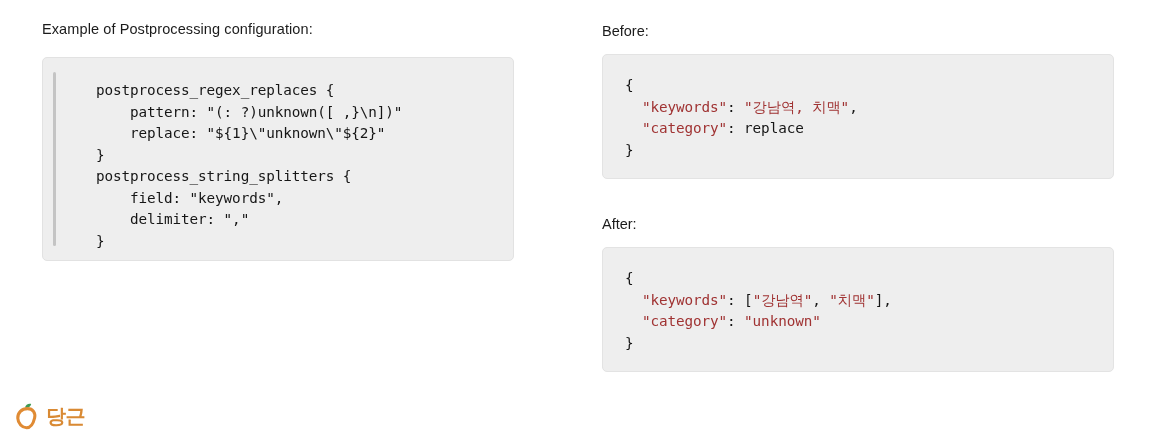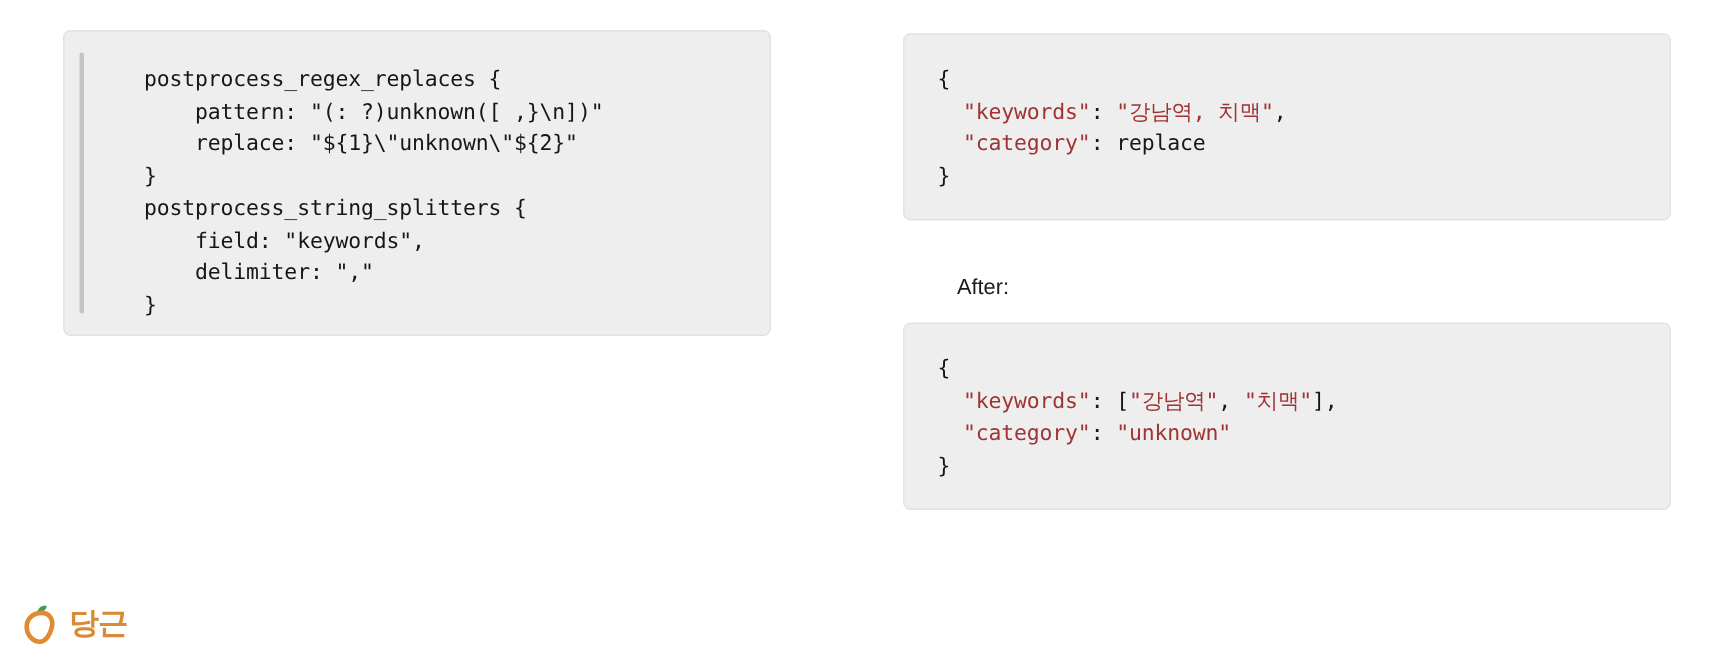--- a/index.html
+++ b/index.html
@@ -77,21 +77,21 @@
   .json-box {
     background: #eeeeee;
     border: 1px solid #e3e3e3;
     border-radius: 5px;
     box-sizing: border-box;
     width: 512px;
     padding: 20px 0 20px 22px;
   }
   #before-box { height: 125px; }
   #after-box  { height: 125px; }
-  #after-label { margin-top: 36px; margin-left: 36px; }
+  #after-label { margin-top: 36px; }
   .json-code {
     margin: 0;
     font-family: "DejaVu Sans Mono", "Liberation Mono", monospace;
     font-size: 14.3px;
     line-height: 21.5px;
     white-space: pre;
     color: #161616;
     letter-spacing: -0.1px;
   }
   .jk { color: #a03333; }   
@@ -114,36 +114,38 @@
     font-weight: 700;
     color: #d98a34;
     line-height: 20px;
     letter-spacing: -0.5px;
   }
 </style>
 </head>
 <body>
 
 <div id="left-col">
+  <div id="left-heading">Example of Postprocessing configuration:</div>
 
   <div id="config-code-box">
     <div id="config-code-accent"></div>
     <pre id="config-code-text">postprocess_regex_replaces {
     pattern: "(: ?)unknown([ ,}\n])"
     replace: "${1}\"unknown\"${2}"
 }
 postprocess_string_splitters {
     field: "keywords",
     delimiter: ","
 }</pre>
   </div>
 </div>
 
 <div id="right-col">
 
+  <div class="io-label">Before:</div>
 
   <div class="json-box" id="before-box">
     <pre class="json-code"><span class="jp">{</span>
   <span class="jk">"keywords"</span><span class="jp">: </span><span class="js">"강남역, 치맥"</span><span class="jp">,</span>
   <span class="jk">"category"</span><span class="jp">: </span><span class="jp">replace</span>
 <span class="jp">}</span></pre>
   </div>
 
   <div class="io-label" id="after-label">After:</div>
 

